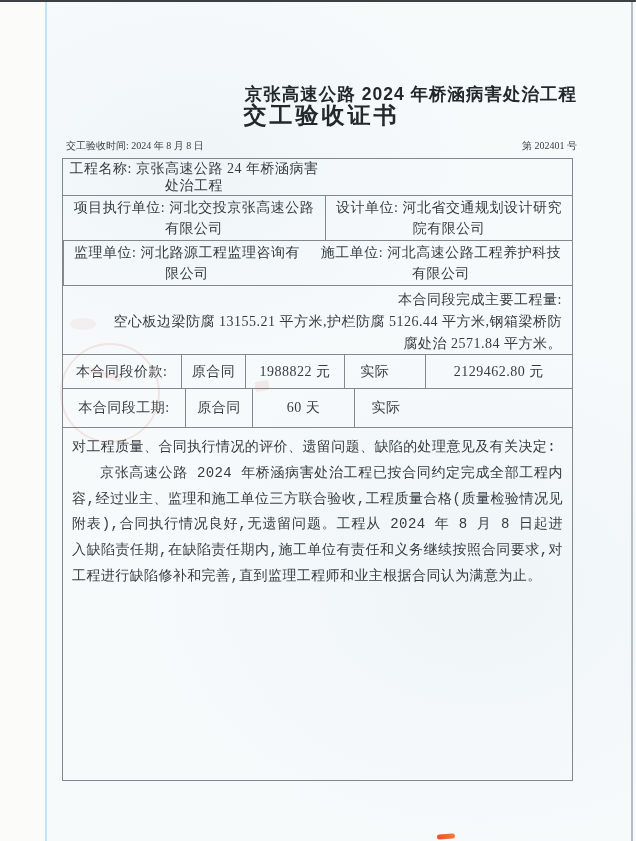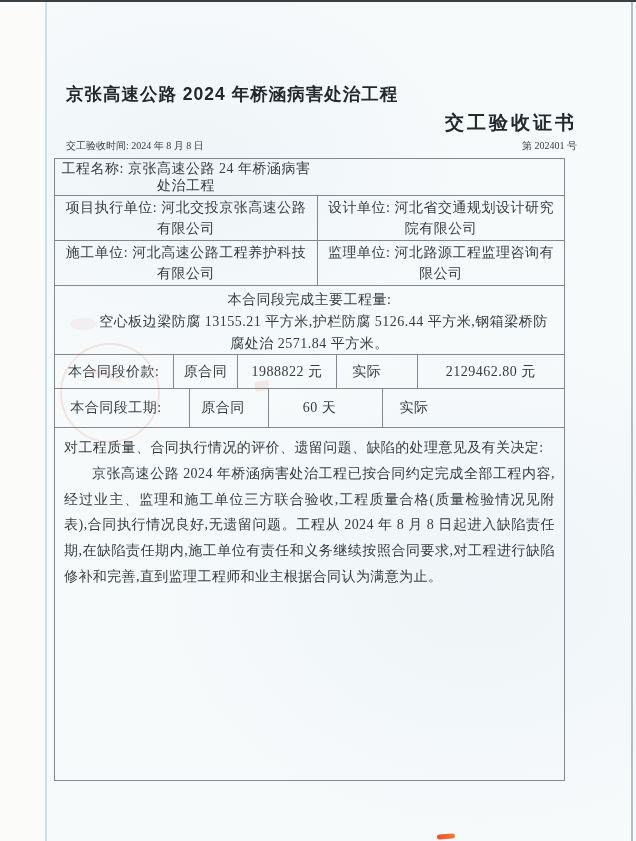--- a/index.html
+++ b/index.html
@@ -17,55 +17,55 @@
     color:#363c42;
   }
   
   .scan-top{position:absolute;left:0;top:0;width:636px;height:2px;background:#3c4045;}
   .scan-left{position:absolute;left:0;top:2px;width:45px;height:839px;background:#fbfbf9;}
   .scan-blue-line{position:absolute;left:45px;top:2px;width:2px;height:839px;background:#c2e4ef;}
   .scan-right{position:absolute;left:631px;top:2px;width:2px;height:839px;background:#b6bec3;}
 
   
   .content{position:absolute;left:66px;width:511px;}
-  .title1{top:82px;text-align:left;font-family:"Liberation Sans","DejaVu Sans",sans-serif;
+  .title1{top:82px;text-align:right;font-family:"Liberation Sans","DejaVu Sans",sans-serif;
           font-weight:bold;font-size:17.5px;letter-spacing:1px;color:#23282d;}
-  .title2{top:110px;text-align:right;font-family:"Liberation Sans","DejaVu Sans",sans-serif;
-          font-weight:bold;font-size:19px;letter-spacing:3px;color:#23282d;}
+  .title2{top:100px;text-align:center;font-family:"Liberation Sans","DejaVu Sans",sans-serif;
+          font-weight:bold;font-size:23px;letter-spacing:3px;color:#23282d;}
   .dateline{top:136px;height:20px;display:flex;justify-content:space-between;
             font-size:10px;line-height:20px;}
 
   
-  .cert-table{position:absolute;left:54px;top:158px;width:509px;border:1px solid #82888e;
+  .cert-table{position:absolute;left:62px;top:158px;width:509px;border:1px solid #82888e;
               font-size:14px;}
   .t-row{display:flex;border-top:1px solid #82888e;box-sizing:border-box;}
   .t-row.first{border-top:none;}
   .t-cell{box-sizing:border-box;border-left:1px solid #82888e;display:flex;
           align-items:center;justify-content:center;text-align:center;
           padding:1px 6px;letter-spacing:0.5px;}
   .t-cell.first{border-left:none;}
   .r-info1{height:36px;}
   .r-info1 .t-cell{line-height:17px;}
   .r-info2,.r-info3{height:45px;}
   .r-info2 .t-cell,.r-info3 .t-cell{line-height:21px;}
   .c-left{width:262px;}
   .c-right{width:247px;}
   .r-qty{height:69px;display:block;padding:3px 10px 0 10px;box-sizing:border-box;
-         text-align:center;line-height:22px;letter-spacing:0.5px;}
+         text-align:right;line-height:22px;letter-spacing:0.5px;}
   .r-qty p{margin:0;}
   .r-qty .qty-detail{text-indent:2em;}
   .r-amt1{height:34px;}
-  .r-amt2{height:39px;gap:12px;}
+  .r-amt2{height:39px;}
   .ac1{width:122px;}
   .ac2{width:67px;}
   .ac3{width:102px;}
   .ac4{width:63px;}
   .ac5{width:153px;margin-left:20px;}
   .r-remarks{height:353px;display:block;padding:7px 9px;box-sizing:border-box;
-             text-align:left;}
+             text-align:left;font-family:Liberation Mono, monospace;}
   .r-remarks p{margin:0;line-height:25.8px;letter-spacing:0.4px;text-align:justify;}
   .r-remarks .rm-body{text-indent:2em;}
 
   
   .seal{position:absolute;left:60px;top:343px;width:96px;height:96px;border-radius:50%;
         border:2.5px solid rgba(201,82,72,0.13);pointer-events:none;}
   .seal-mark1{position:absolute;left:88px;top:372px;width:34px;height:5px;
               background:rgba(201,82,72,0.09);transform:rotate(18deg);border-radius:2px;}
   .seal-mark2{position:absolute;left:255px;top:381px;width:14px;height:10px;
               background:rgba(201,82,72,0.10);transform:rotate(-10deg);border-radius:2px;}
@@ -99,22 +99,22 @@
     <div class="t-row r-info1 first">
       <div class="t-cell first c-left">工程名称: 京张高速公路 24 年桥涵病害处治工程</div>
     </div>
 
     <div class="t-row r-info2">
       <div class="t-cell first c-left">项目执行单位: 河北交投京张高速公路有限公司</div>
       <div class="t-cell c-right">设计单位:  河北省交通规划设计研究院有限公司</div>
     </div>
 
     <div class="t-row r-info3">
+      <div class="t-cell c-right">监理单位: 河北路源工程监理咨询有限公司</div>
       <div class="t-cell first c-left">施工单位: 河北高速公路工程养护科技有限公司</div>
-      <div class="t-cell c-right">监理单位: 河北路源工程监理咨询有限公司</div>
     </div>
 
     <div class="t-row r-qty">
       <p>本合同段完成主要工程量:</p>
       <p class="qty-detail">空心板边梁防腐 13155.21 平方米,护栏防腐 5126.44 平方米,钢箱梁桥防腐处治 2571.84 平方米。</p>
     </div>
 
     <div class="t-row r-amt1">
       <div class="t-cell first ac1">本合同段价款:</div>
       <div class="t-cell ac2">原合同</div>

